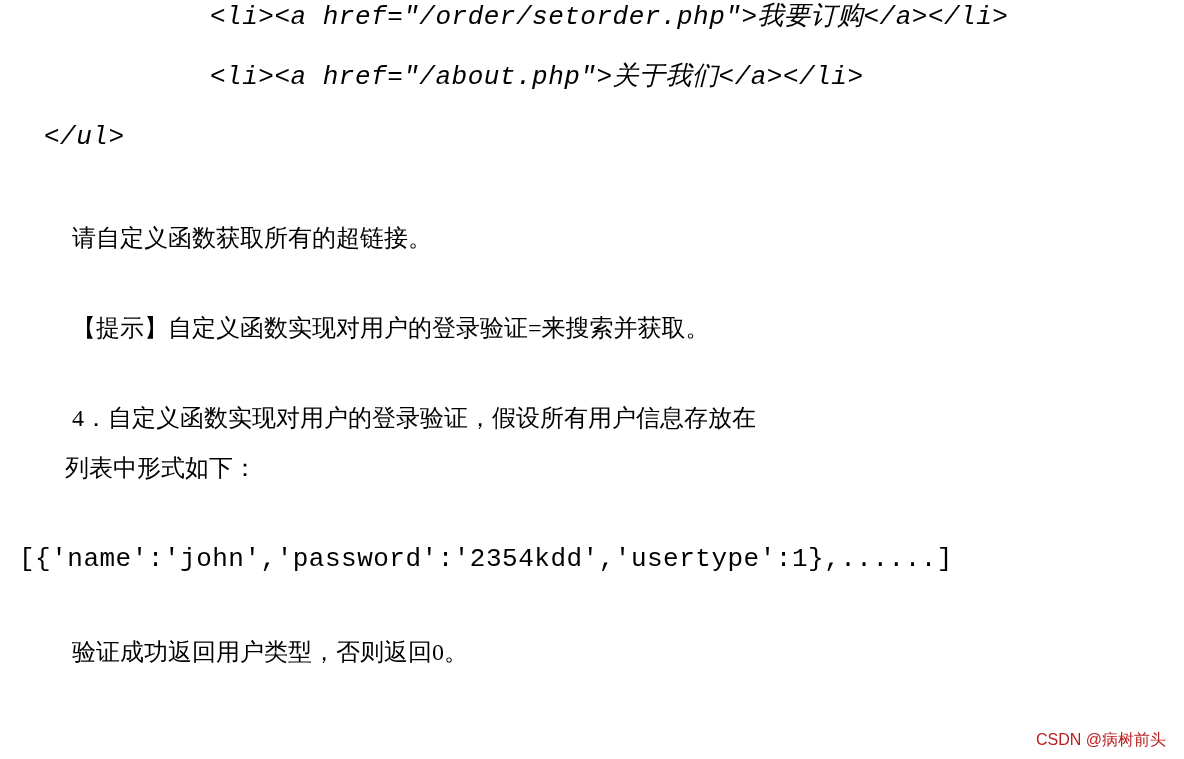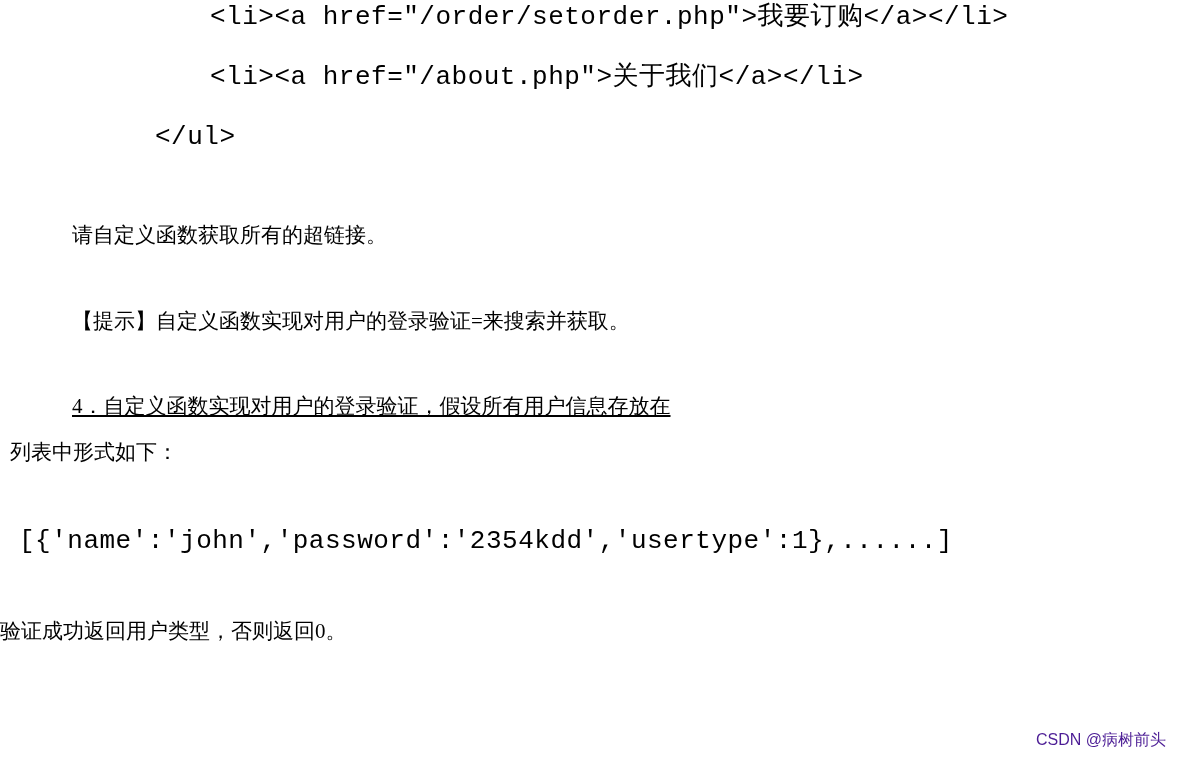--- a/index.html
+++ b/index.html
@@ -18,76 +18,78 @@
     }
     .content {
       padding: 0;
     }
     .code-line {
       font-family: "Courier New", monospace;
       font-size: 26px;
       line-height: 1.0;
       white-space: pre;
       letter-spacing: 0.5px;
+      font-style: italic;
     }
     .code-line-1 {
       padding-left: 210px;
       padding-top: 4px;
     }
     .code-line-2 {
       padding-left: 210px;
       padding-top: 34px;
     }
     .code-line-3 {
-      padding-left: 155px;
       padding-top: 34px;
+      margin-left: 44px;
     }
     .code-line-4 {
       padding-left: 102px;
       padding-top: 34px;
     }
     .para {
-      font-size: 21px;
+      font-size: 24px;
       line-height: 1.5;
       letter-spacing: 0px;
     }
     .para-1 {
       padding-left: 72px;
       padding-top: 70px;
     }
     .para-2 {
       padding-left: 72px;
       padding-top: 54px;
     }
     .para-3 {
       padding-left: 72px;
       padding-top: 54px;
       padding-right: 8px;
-      text-decoration: underline;
     }
     .para-3b {
-      padding-left: 10px;
+      padding-left: 30px;
       padding-top: 14px;
+      margin-left: 35px;
     }
     .code-line-5 {
       padding-left: 19px;
       padding-top: 58px;
       font-family: "Courier New", monospace;
       font-size: 26px;
       letter-spacing: 0.5px;
     }
     .para-4 {
+      padding-left: 72px;
       padding-top: 60px;
     }
     .watermark {
       position: absolute;
       bottom: 8px;
       right: 18px;
       font-size: 16px;
-      color: #4c1d95;
+      color: #b91c1c;
       font-family: sans-serif;
       letter-spacing: 0px;
     }
   </style>
 </head>
 <body>
 
 <div class="content">
   <div class="code-line code-line-1">&lt;li&gt;&lt;a href="/order/setorder.php"&gt;我要订购&lt;/a&gt;&lt;/li&gt;</div>
   <div class="code-line code-line-2">&lt;li&gt;&lt;a href="/about.php"&gt;关于我们&lt;/a&gt;&lt;/li&gt;</div>

